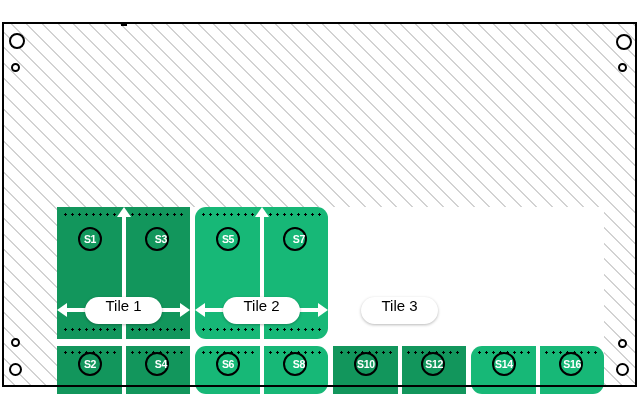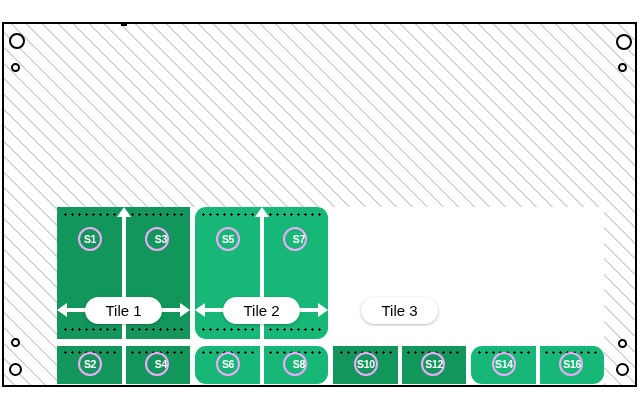--- a/index.html
+++ b/index.html
@@ -36,37 +36,37 @@
   .h-bl-sm{ left:11px;  top:338px;}
   .h-bl-big{left:9px;   top:363px;}
   .h-br-sm{ left:618px; top:339px;}
   .h-br-big{left:616px; top:363px;}
   
   .tiles-backing{position:absolute; left:57px; top:207px; width:547px; height:193px; background:#fff; z-index:2;}
   .tile{position:absolute; top:207px; width:133px; height:197px; z-index:3;}
   .t1{left:57px;} .t2{left:195px;} .t3{left:333px;} .t4{left:471px;}
   .half{position:absolute; left:0; width:133px;}
   .half.upper{top:0; height:132px;}
-  .half.lower{top:139px; height:38px;}
+  .half.lower{top:139px; height:48px;}
   .tile[data-shade="dark"]  .half{background:#12965C;}
   .tile[data-shade="light"] .half{background:#17B877;border-radius:11px;}
   
   .dots{
     position:absolute; height:3px; width:56px;
     background-image:radial-gradient(circle, #000 1.05px, rgba(0,0,0,0) 1.4px);
     background-size:7px 3px; background-repeat:repeat-x; background-position:0 50%;
   }
   .dots.l{left:5px;} .dots.r{right:5px;}
   .upper .dots.top-row{top:6px;}
   .upper .dots.bot-row{top:121px;}
   .lower .dots.top-row{top:5px;}
   
   .sensor{
     position:absolute; width:24px; height:24px; box-sizing:border-box;
-    border:2px solid #f0abfc; border-radius:50%;
+    border:2px solid #000000; border-radius:50%;
     display:flex; align-items:center; justify-content:center;
     color:#fff; font-weight:bold; font-size:10.5px; letter-spacing:-0.3px;
     z-index:4;
   }
   .upper .sensor{top:20px;}
   .lower .sensor{top:6px;}
   .sensor.sl{left:21px;} .sensor.sr{left:88px;justify-content:flex-end;}
   
   .v-arrow,.h-arrow{position:absolute; left:0; top:0; width:0; height:0; z-index:4;}
   .vline{position:absolute; left:64.5px; top:6px; width:4px; height:185px; background:#fff;}
@@ -82,21 +82,21 @@
     border-top:7px solid transparent; border-bottom:7px solid transparent;
     border-right:10px solid #fff;}
   .ah.east{left:123px; top:96px;
     border-top:7px solid transparent; border-bottom:7px solid transparent;
     border-left:10px solid #fff;}
   
   .pill{
     position:absolute; left:28px; top:90px; width:77px; height:27px;
     background:#fff; border-radius:13.5px;
     box-shadow:0 1px 3px rgba(0,0,0,0.28);
-    display:flex; align-items:center; justify-content:center;
+    display:flex; align-items:flex-start; justify-content:center;
     color:#000; font-size:15px; z-index:5;
   }
 </style>
 </head>
 <body>
 
 <div id="stage">
 
   <div class="panel-body"></div>
   <div class="tiles-backing"></div>

